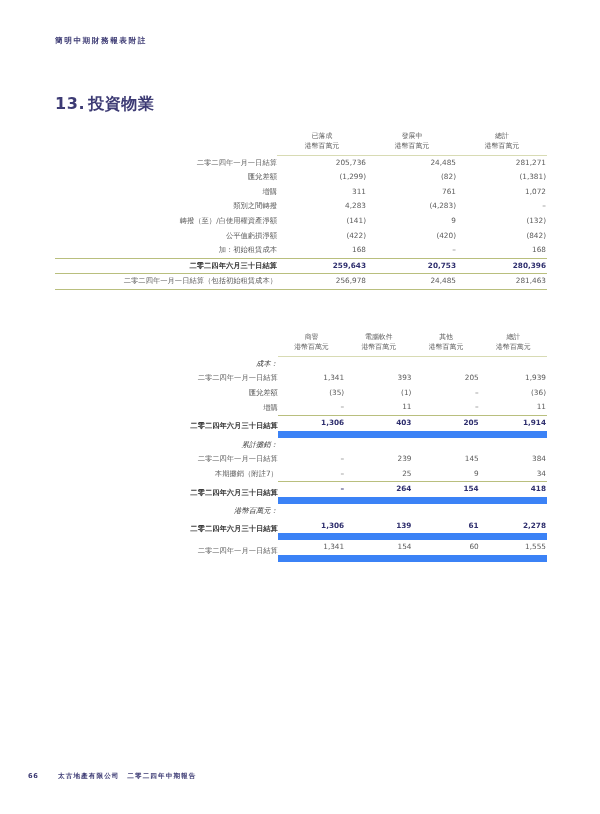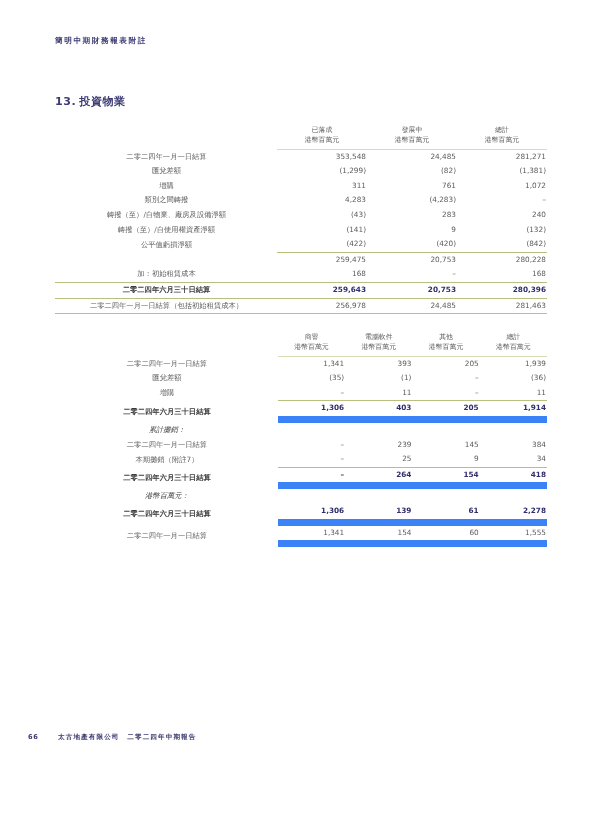--- a/index.html
+++ b/index.html
@@ -37,21 +37,21 @@
   
   .section {
     position: absolute;
     left: 55px;
     width: 492px;
   }
   #section-13 { top: 94px; }
   #section-14 { top: 333px; }
 
   .section-title {
-    font-size: 11px;
+    font-size: 16px;
     font-weight: 700;
     color: #3d3b74;
     letter-spacing: 0.6px;
     margin: 0 0 17px 0;
     white-space: nowrap;
   }
   .section-title .num { margin-right: 3px; }
 
   
   table.fin {
@@ -82,21 +82,21 @@
   tr.head-row th .hl1 { display: block; white-space: nowrap; }
   tr.head-row th .hl2 { display: block; white-space: nowrap; }
 
   
   tr.data-row td {
     height: 14.6px;
     line-height: 14.6px;
     white-space: nowrap;
   }
   tr.data-row td.lbl {
-    text-align: center;
+    text-align: right;
     padding-left: 1px;
     font-size: 7.3px;
     margin-left: 20px;
   }
   tr.data-row td.num {
     text-align: right;
     padding-right: 1px;
     font-size: 7.3px;
     font-variant-numeric: tabular-nums;
   }
@@ -109,21 +109,21 @@
   .rule-bottom td   { border-bottom: 1px solid #b9bf7e; }
 
   .nums-only-top td.num { border-top: 1px solid #b9bf7e; }
   .nums-only-bottom td.num { border-bottom: 7px solid #3b82f6; }
   .nums-only-headrule th.num-head { border-bottom: 1px solid #d8dbb4; }
 
   
   .footer {
     position: absolute;
     left: 28px;
-    top: 733px;
+    top: 772px;
     font-size: 6.6px;
     color: #3d3b74;
     font-weight: 600;
     letter-spacing: 0.7px;
     white-space: nowrap;
     display: flex;
     align-items: baseline;
   }
   .footer .pgno { width: 30px; display: inline-block; }
   .footer .imprint { letter-spacing: 1.1px; }
@@ -160,21 +160,21 @@
           </th>
           <th class="num-head">
             <span class="hl1">總計</span>
             <span class="hl2">港幣百萬元</span>
           </th>
         </tr>
       </thead>
       <tbody>
         <tr class="data-row">
           <td class="lbl">二零二四年一月一日結算</td>
-          <td class="num">353,548</td>
+          <td class="num">205,736</td>
           <td class="num">24,485</td>
           <td class="num">281,271</td>
         </tr>
         <tr class="data-row">
           <td class="lbl">匯兌差額</td>
           <td class="num">(1,299)</td>
           <td class="num">(82)</td>
           <td class="num">(1,381)</td>
         </tr>
         <tr class="data-row">
@@ -183,42 +183,30 @@
           <td class="num">761</td>
           <td class="num">1,072</td>
         </tr>
         <tr class="data-row">
           <td class="lbl">類別之間轉撥</td>
           <td class="num">4,283</td>
           <td class="num">(4,283)</td>
           <td class="num">–</td>
         </tr>
         <tr class="data-row">
-          <td class="lbl">轉撥（至）/自物業、廠房及設備淨額</td>
-          <td class="num">(43)</td>
-          <td class="num">283</td>
-          <td class="num">240</td>
-        </tr>
-        <tr class="data-row">
           <td class="lbl">轉撥（至）/自使用權資產淨額</td>
           <td class="num">(141)</td>
           <td class="num">9</td>
           <td class="num">(132)</td>
         </tr>
         <tr class="data-row">
           <td class="lbl">公平值虧損淨額</td>
           <td class="num">(422)</td>
           <td class="num">(420)</td>
           <td class="num">(842)</td>
-        </tr>
-        <tr class="data-row nums-only-top">
-          <td class="lbl"></td>
-          <td class="num">259,475</td>
-          <td class="num">20,753</td>
-          <td class="num">280,228</td>
         </tr>
         <tr class="data-row">
           <td class="lbl">加：初始租賃成本</td>
           <td class="num">168</td>
           <td class="num">–</td>
           <td class="num">168</td>
         </tr>
         <tr class="data-row row-bold rule-top rule-bottom">
           <td class="lbl">二零二四年六月三十日結算</td>
           <td class="num">259,643</td>
@@ -262,20 +250,27 @@
           </th>
           <th class="num-head">
             <span class="hl1">總計</span>
             <span class="hl2">港幣百萬元</span>
           </th>
         </tr>
       </thead>
       <tbody>
 
         <tr class="data-row">
+          <td class="lbl sub-head">成本：</td>
+          <td class="num"></td>
+          <td class="num"></td>
+          <td class="num"></td>
+          <td class="num"></td>
+        </tr>
+        <tr class="data-row">
           <td class="lbl">二零二四年一月一日結算</td>
           <td class="num">1,341</td>
           <td class="num">393</td>
           <td class="num">205</td>
           <td class="num">1,939</td>
         </tr>
         <tr class="data-row">
           <td class="lbl">匯兌差額</td>
           <td class="num">(35)</td>
           <td class="num">(1)</td>

